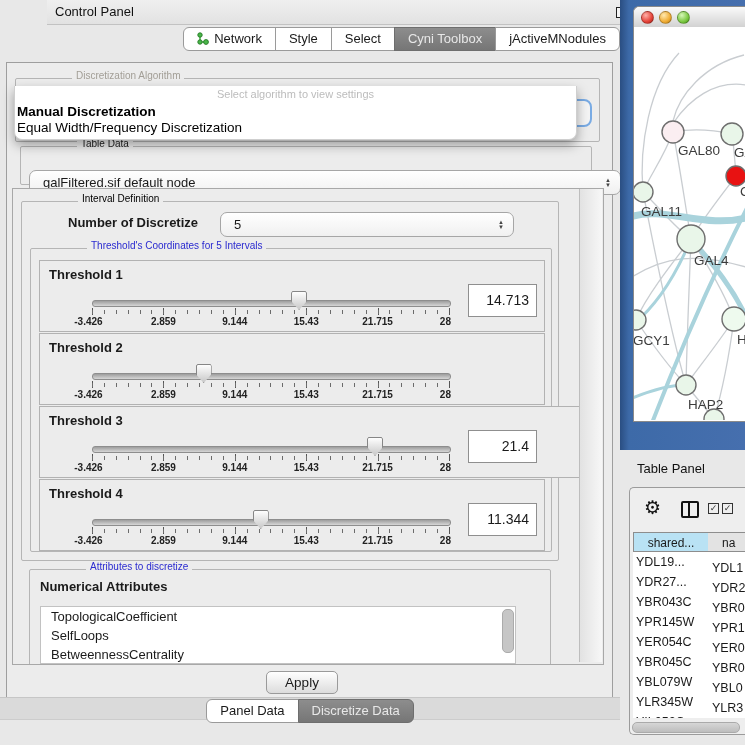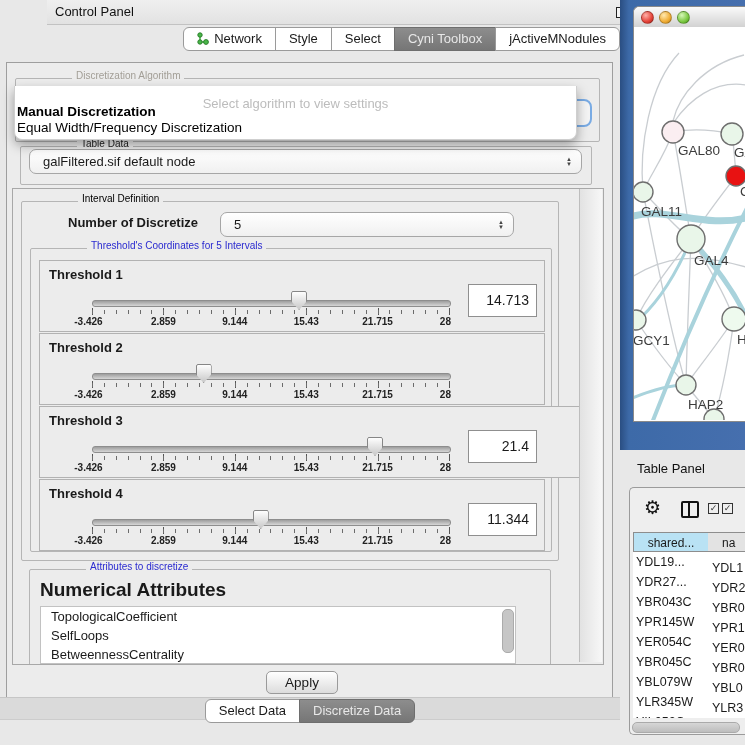--- a/index.html
+++ b/index.html
@@ -42,21 +42,21 @@
   .stepper{position:absolute;right:9px;top:0;height:100%;display:flex;flex-direction:column;justify-content:center;
            font-size:6px;line-height:5px;color:#444;}
   .stepper::before{content:"▲";}
   .stepper::after{content:"▼";}
 
   
   #algo-group{left:8px;top:15px;width:583px;height:62px;}
   #focus-ring{left:558px;top:99px;width:30px;height:24px;border:2px solid #79abe4;border-radius:8px;background:#f4f4f4;z-index:4;}
   #algo-popup{left:14px;top:86px;width:561px;height:53px;background:#fff;border:1px solid #cfcfcf;border-top:none;
               border-radius:0 0 8px 8px;box-shadow:0 5px 12px rgba(0,0,0,.35);z-index:6;}
-  #algo-placeholder{left:0;right:0;top:2px;text-align:center;font-size:13px;color:#bcbcbc;margin-top:8px;}
+  #algo-placeholder{left:0;right:0;top:2px;text-align:center;font-size:11px;color:#bcbcbc;}
   #algo-opt1{left:2px;top:18px;font-size:13.5px;font-weight:bold;color:#000;}
   #algo-opt2{left:2px;top:34px;font-size:13.5px;color:#000;}
 
   
   #scrollpane{left:12px;top:188px;width:590px;height:475px;border:1px solid #a8a8a8;background:#ececec;overflow:hidden;}
   #vsb-track{left:566px;top:0;width:22px;height:473px;background:linear-gradient(90deg,#e2e2e2,#f7f7f7);border-left:1px solid #bdbdbd;}
 
   
   .tbox{position:absolute;left:8px;width:504px;height:70px;border:1px solid #b2b2b2;background:#ececec;}
   .tlabel{position:absolute;left:9px;top:6px;font-size:13px;font-weight:bold;}
@@ -162,21 +162,21 @@
     <div id="focus-ring" class="abs"></div>
 
     <div id="algo-popup" class="abs">
       <div id="algo-placeholder" class="abs">Select algorithm to view settings</div>
       <div id="algo-opt1" class="abs">Manual Discretization</div>
       <div id="algo-opt2" class="abs">Equal Width/Frequency Discretization</div>
     </div>
 
     <div class="group" style="left:20px;top:146px;width:570px;height:37px;">
       <span class="gtitle">Table Data</span>
-      <div class="combo" style="left:8px;top:2px;width:551px;height:23px;">
+      <div class="combo" style="left:8px;top:23px;width:551px;height:23px;padding-left:39px;">
         <span class="cv">galFiltered.sif default node</span>
         <span class="stepper"></span>
       </div>
     </div>
 
     <div id="scrollpane" class="abs">
 
       <div class="group" style="left:8px;top:12px;width:536px;height:358px;">
         <span class="gtitle green">Interval Definition</span>
 
@@ -289,39 +289,39 @@
                 <span>21.715</span>
                 <span>28</span>
             </div>
             <div class="vbox">11.344</div>
           </div>
         </div>
       </div>
 
       <div class="group" style="left:16px;top:380px;width:520px;height:110px;">
         <span class="gtitle blue">Attributes to discretize</span>
-        <span style="position:absolute;left:10px;top:9px;font-size:19px;font-weight:bold;">Numerical Attributes</span>
+        <span style="position:absolute;left:10px;top:9px;font-size:13px;font-weight:bold;">Numerical Attributes</span>
         <div id="attr-list" class="abs">
           <div class="li">TopologicalCoefficient</div>
           <div class="li">SelfLoops</div>
           <div class="li">BetweennessCentrality</div>
           <div id="attr-sb"></div>
         </div>
       </div>
 
       <div id="vsb-track" class="abs">
         
       </div>
     </div>
 
     <div id="apply-btn" class="abs">Apply</div>
 
     <div id="bottom-strip" class="abs"></div>
     <div id="bottom-tabs" class="abs">
-      <div class="tab"><span>Select Data</span></div>
+      <div class="tab"><span>Panel Data</span></div>
       <div class="tab selected"><span>Discretize Data</span></div>
     </div>
   </div>
 
   <div id="blue-desk" class="abs"></div>
 
   <div id="net-window" class="abs">
     <div id="net-titlebar" class="abs">
       <div class="light" id="light-red"></div>
       <div class="light" id="light-yellow"></div>

